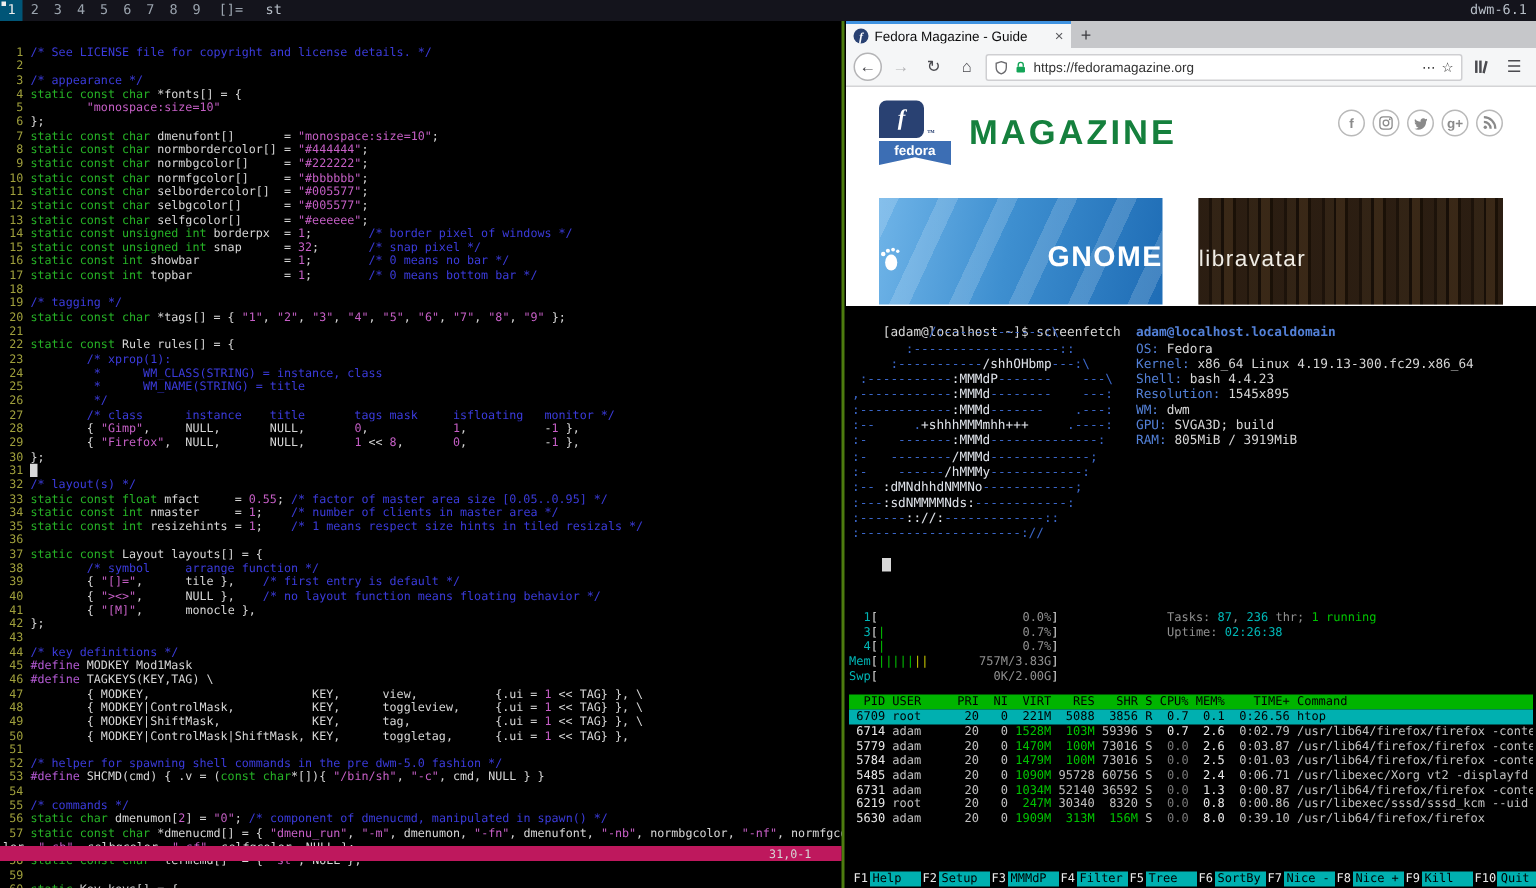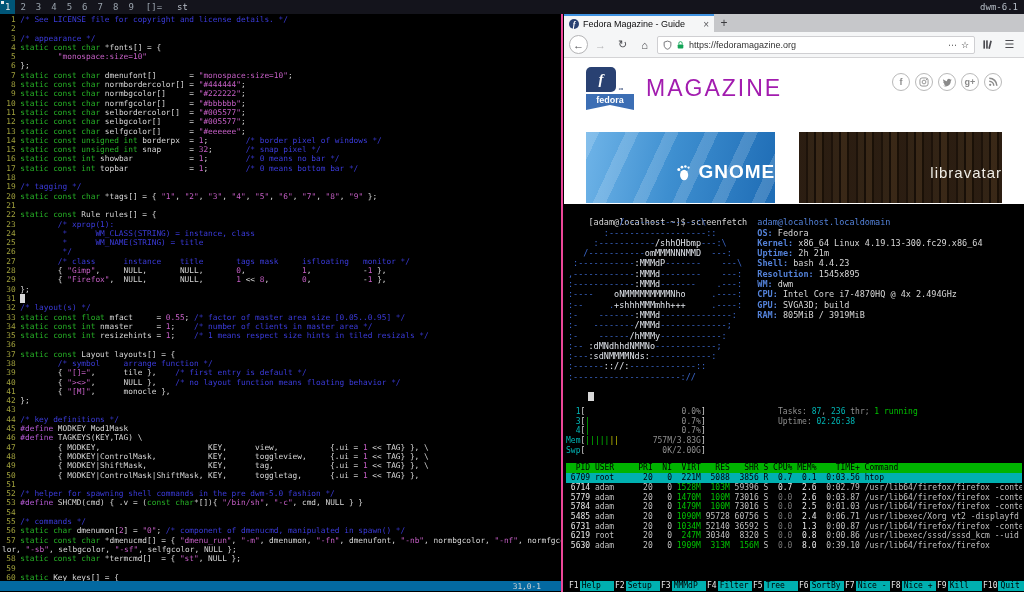--- a/index.html
+++ b/index.html
@@ -10,31 +10,31 @@
 .bar{position:absolute;left:0;top:0;width:1024px;height:14px;background:#14141c;color:#9aa3ad;display:flex;align-items:center;font-size:9px;line-height:14px}
 .tag{padding:0 5px;position:relative;height:14px}
 .tagsel{background:#005577;color:#eee}
 .tagind{position:absolute;left:1px;top:1px;width:3px;height:3px;background:#eee}
 .ltsymbol{padding:0 7px}
 .wintitle{padding:0 8px;color:#b7bec7}
 .status{margin-left:auto;padding:0 6px;color:#b7bec7}
 
 
 .window{position:absolute;background:#000;overflow:hidden}
-#vim{left:0;top:14px;width:563px;height:578px;border-right:2px solid #ec4899;padding:1px 0 0 2px}
+#vim{left:0;top:14px;width:563px;height:578px;border-right:2px solid #4d7c0f;padding:16px 0 0 2px}
 #sfterm{left:564px;top:206px;width:460px;height:197px;padding:1px 4px;font-size:8.5px;line-height:10.3px;color:#d6d6d6}
 #htop{left:564px;top:405px;width:460px;height:187px;padding:2px 2px;font-size:8px;line-height:9.7px;color:#c0c0c0}
 
 
 .editor{font-size:7.8px;line-height:9.3px;white-space:pre;color:#d6d6d6;height:566px;overflow:hidden}
 .erow{height:9.3px;overflow:hidden}
 .lnum{display:inline-block;width:2.9ch;text-align:right;margin-right:1ch;color:#a0a03c}
 .c{color:#3b3bdb}.k{color:#26b226}.s{color:#c65fc6}.n{color:#c65fc6}.p{color:#b55ad5}.d{color:#d6d6d6}
 .cur{background:#d8d8d8;display:inline-block;width:1ch;height:9px}
-.vstatus{position:absolute;bottom:1px;left:0;width:603px;height:10px;display:flex;align-items:center;font-size:7.8px;color:#d6d6d6;background:#0369a1}
+.vstatus{position:absolute;bottom:18px;left:0;width:603px;height:10px;display:flex;align-items:center;font-size:7.8px;color:#d6d6d6;background:#be185d}
 .vruler{margin-left:auto}
 .vscroll{margin-left:38px;margin-right:10px}
 
 
 #firefox{left:564px;top:14px;width:460px;height:190px;background:#fff;font-family:"Liberation Sans",sans-serif}
 .ff-tabbar{height:18px;background:#c6c7ca;display:flex;align-items:stretch}
 .ff-tab{width:150px;background:#f5f6f7;border-top:2px solid #3f92e0;display:flex;align-items:center;padding:0 5px;gap:4px;font-size:9px;color:#0c0c0d}
 .ff-favicon{width:10px;height:10px;border-radius:50%;background:#294172;color:#fff;font:italic bold 8px "Liberation Serif",serif;display:flex;align-items:center;justify-content:center;flex:none}
 .ff-tabtitle{flex:1;overflow:hidden;white-space:nowrap}
 .ff-tabclose{color:#5a5a5e;font-size:10px}
@@ -45,35 +45,35 @@
 .dim{color:#b4b4b7}
 .urlbar{flex:1;height:18px;background:#fff;border:1px solid #cfcfd2;border-radius:2px;display:flex;align-items:center;padding:0 5px;gap:4px;font-size:9px;color:#333;min-width:0}
 .urltext{flex:1;overflow:hidden;white-space:nowrap}
 .uicon{display:flex;align-items:center;flex:none}
 .ff-content{height:145px;background:#fff;overflow:hidden}
 .mag-header{display:flex;align-items:flex-start;padding:9px 22px 0 22px}
 .logo{width:50px;flex:none}
 .fbubble{width:30px;height:25px;background:#294172;border-radius:5px 5px 5px 0;display:flex;align-items:center;justify-content:center;color:#fff;font:italic bold 15px "Liberation Serif",serif;position:relative}
 .tm{position:absolute;right:-7px;bottom:0;font-size:5px;color:#294172}
 .fribbon{margin-top:2px;width:48px;height:16px;background:#3c6eb4;color:#fff;font-weight:bold;font-size:9px;display:flex;justify-content:center;padding-top:1px;clip-path:polygon(0 0,100% 0,100% 100%,50% 68%,0 100%)}
-.magtext{font-size:23px;color:#a21caf;letter-spacing:2px;margin:8px 16px 0 10px;font-weight:400}
+.magtext{font-size:23px;color:#15803d;letter-spacing:2px;margin:8px 16px 0 10px;font-weight:700}
 .social{margin-left:auto;display:flex;gap:5px;margin-top:6px}
 .soc{width:18px;height:18px;border:1px solid #b9b9b9;border-radius:50%;color:#8a8a8a;display:flex;align-items:center;justify-content:center;font-size:9px;font-weight:bold;flex:none}
 .banners{display:flex;margin-top:22px;padding:0 22px;gap:24px}
-.banner{height:80px;display:flex;align-items:center;justify-content:flex-end;color:#fff;overflow:hidden;position:relative}
+.banner{height:80px;display:flex;align-items:center;justify-content:space-between;color:#fff;overflow:hidden;position:relative}
 .banner-gnome{width:194px;background:linear-gradient(100deg,#6fb4e8 0%,#3e8fd0 45%,#1e6cb5 100%);gap:7px;font-weight:bold;font-size:19px;letter-spacing:1px}
 .banner-gnome::before{content:"";position:absolute;inset:0;background:repeating-linear-gradient(115deg,rgba(255,255,255,.16) 0 12px,transparent 12px 36px)}
 .banner-gnome *{position:relative}
 .banner-lib{width:208px;background:linear-gradient(rgba(18,11,5,.55),rgba(18,11,5,.55)),repeating-linear-gradient(90deg,#4a3421 0 7px,#2a1c10 7px 9px,#5a4229 9px 15px,#1f140b 15px 17px,#6a4c2d 17px 23px,#241709 23px 25px);font-size:15px;letter-spacing:1px;color:#f0ede6}
 
 
 .sfrow{white-space:pre;height:10.3px}
 .sfart{display:inline-block;width:37ch}
 .ab{color:#3a66c8}.aw{color:#dfe3ea}
-.il{color:#5381d8;font-weight:bold}.iv{color:#d6d6d6}.it{color:#5381d8;font-weight:normal}
+.il{color:#5381d8;font-weight:normal}.iv{color:#d6d6d6}.it{color:#5381d8;font-weight:bold}
 .pd2{color:#d6d6d6}
 .blockcur{background:#d8d8d8;display:inline-block;width:1ch;height:9px}
 
 
 .hrow{display:flex;white-space:pre;height:9.7px}
 .hleft{display:inline-block;width:212px;white-space:pre;flex:none}
 .hright{white-space:pre}
 .hl{color:#8f8f8f}.hc{color:#00b6b6}.hg{color:#00c400}.hw{color:#dedede}
 .mg{color:#00c400}.my{color:#c8c800}.mp{color:#8f8f8f}
 .htgap{height:8px}
@@ -216,25 +216,23 @@
 </div>
 
 <div class="window" id="sfterm">
   <div class="sfrow">
     <span class="pd2">[adam@localhost ~]$</span><span class="pd2"> screenfetch</span>
   </div>
   <div>
       <div class="sfrow"><span class="sfart"><span class="ab">          /:-------------:\</span></span><span class="it">adam@localhost.localdomain</span></div>
       <div class="sfrow"><span class="sfart"><span class="ab">       :-------------------::</span></span><span class="il">OS:</span><span class="iv"> Fedora </span></div>
       <div class="sfrow"><span class="sfart"><span class="ab">     :-----------</span><span class="aw">/shhOHbmp</span><span class="ab">---:\</span></span><span class="il">Kernel:</span><span class="iv"> x86_64 Linux 4.19.13-300.fc29.x86_64</span></div>
-      <div class="sfrow"><span class="sfart"><span class="ab">   /-----------</span><span class="aw">omMMMNNNMMD  </span><span class="ab">---:</span></span><span class="il">Uptime:</span><span class="iv"> 2h 21m</span></div>
       <div class="sfrow"><span class="sfart"><span class="ab"> :-----------</span><span class="aw">:MMMdP</span><span class="ab">-------    ---\</span></span><span class="il">Shell:</span><span class="iv"> bash 4.4.23</span></div>
       <div class="sfrow"><span class="sfart"><span class="ab">,------------</span><span class="aw">:MMMd</span><span class="ab">--------    ---:</span></span><span class="il">Resolution:</span><span class="iv"> 1545x895</span></div>
       <div class="sfrow"><span class="sfart"><span class="ab">:------------</span><span class="aw">:MMMd</span><span class="ab">-------    .---:</span></span><span class="il">WM:</span><span class="iv"> dwm</span></div>
-      <div class="sfrow"><span class="sfart"><span class="ab">:----    </span><span class="aw">oNMMMMMMMMMNho</span><span class="ab">     .----:</span></span><span class="il">CPU:</span><span class="iv"> Intel Core i7-4870HQ @ 4x 2.494GHz</span></div>
       <div class="sfrow"><span class="sfart"><span class="ab">:--     .</span><span class="aw">+shhhMMMmhh+++</span><span class="ab">     .----:</span></span><span class="il">GPU:</span><span class="iv"> SVGA3D; build</span></div>
       <div class="sfrow"><span class="sfart"><span class="ab">:-    -------</span><span class="aw">:MMMd</span><span class="ab">--------------:</span></span><span class="il">RAM:</span><span class="iv"> 805MiB / 3919MiB</span></div>
       <div class="sfrow"><span class="sfart"><span class="ab">:-   --------</span><span class="aw">/MMMd</span><span class="ab">-------------;</span></span></div>
       <div class="sfrow"><span class="sfart"><span class="ab">:-    ------</span><span class="aw">/hMMMy</span><span class="ab">------------:</span></span></div>
       <div class="sfrow"><span class="sfart"><span class="ab">:-- </span><span class="aw">:dMNdhhdNMMNo</span><span class="ab">------------;</span></span></div>
       <div class="sfrow"><span class="sfart"><span class="ab">:---</span><span class="aw">:sdNMMMMNds:</span><span class="ab">------------:</span></span></div>
       <div class="sfrow"><span class="sfart"><span class="ab">:------</span><span class="aw">:://:</span><span class="ab">-------------::</span></span></div>
       <div class="sfrow"><span class="sfart"><span class="ab">:---------------------://</span></span></div>
     </div>
   <div class="sfrow">
@@ -246,21 +244,21 @@
   <div>
       <div class="hrow"><span class="hleft"><span class="hc">  1</span><span class="hw">[</span><span class="mp">                    0.0%</span><span class="hw">]</span></span><span class="hright"><span class="hl">Tasks: </span><span class="hc">87</span><span class="hl">, </span><span class="hc">236</span><span class="hl"> thr; </span><span class="hg">1 running</span></span></div>
       <div class="hrow"><span class="hleft"><span class="hc">  3</span><span class="hw">[</span><span class="mg">|</span><span class="mp">                   0.7%</span><span class="hw">]</span></span><span class="hright"><span class="hl">Uptime: </span><span class="hc">02:26:38</span></span></div>
       <div class="hrow"><span class="hleft"><span class="hc">  4</span><span class="hw">[</span><span class="mg">|</span><span class="mp">                   0.7%</span><span class="hw">]</span></span><span class="hright"></span></div>
       <div class="hrow"><span class="hleft"><span class="hc">Mem</span><span class="hw">[</span><span class="mg">|||||</span><span class="my">||</span><span class="mp">       757M/3.83G</span><span class="hw">]</span></span><span class="hright"></span></div>
       <div class="hrow"><span class="hleft"><span class="hc">Swp</span><span class="hw">[</span><span class="mp">                0K/2.00G</span><span class="hw">]</span></span><span class="hright"></span></div>
     </div>
   <div class="htgap"></div>
   <div class="htheader">  PID USER     PRI  NI  VIRT   RES   SHR S CPU% MEM%    TIME+ Command</div>
   <div>
-      <div class="prow psel"><span class="pw"> 6709 </span><span class="pd">root     </span><span class="pd"> 20 </span><span class="pd">  0 </span><span class="pm"> 221M </span><span class="pd"> 5088 </span><span class="pd"> 3856 </span><span class="pr">R </span><span class="pw"> 0.7 </span><span class="pw"> 0.1 </span><span class="pd"> 0:03.56 </span><span class="pd">htop</span></div>
+      <div class="prow psel"><span class="pw"> 6709 </span><span class="pd">root     </span><span class="pd"> 20 </span><span class="pd">  0 </span><span class="pm"> 221M </span><span class="pd"> 5088 </span><span class="pd"> 3856 </span><span class="pr">R </span><span class="pw"> 0.7 </span><span class="pw"> 0.1 </span><span class="pd"> 0:26.56 </span><span class="pd">htop</span></div>
       <div class="prow"><span class="pw"> 6714 </span><span class="pd">adam     </span><span class="pd"> 20 </span><span class="pd">  0 </span><span class="pm">1528M </span><span class="pm"> 103M </span><span class="pd">59396 </span><span class="pd">S </span><span class="pw"> 0.7 </span><span class="pw"> 2.6 </span><span class="pd"> 0:02.79 </span><span class="pd">/usr/lib64/firefox/firefox -conten</span></div>
       <div class="prow"><span class="pw"> 5779 </span><span class="pd">adam     </span><span class="pd"> 20 </span><span class="pd">  0 </span><span class="pm">1470M </span><span class="pm"> 100M </span><span class="pd">73016 </span><span class="pd">S </span><span class="pz"> 0.0 </span><span class="pw"> 2.6 </span><span class="pd"> 0:03.87 </span><span class="pd">/usr/lib64/firefox/firefox -conten</span></div>
       <div class="prow"><span class="pw"> 5784 </span><span class="pd">adam     </span><span class="pd"> 20 </span><span class="pd">  0 </span><span class="pm">1479M </span><span class="pm"> 100M </span><span class="pd">73016 </span><span class="pd">S </span><span class="pz"> 0.0 </span><span class="pw"> 2.5 </span><span class="pd"> 0:01.03 </span><span class="pd">/usr/lib64/firefox/firefox -conten</span></div>
       <div class="prow"><span class="pw"> 5485 </span><span class="pd">adam     </span><span class="pd"> 20 </span><span class="pd">  0 </span><span class="pm">1090M </span><span class="pd">95728 </span><span class="pd">60756 </span><span class="pd">S </span><span class="pz"> 0.0 </span><span class="pw"> 2.4 </span><span class="pd"> 0:06.71 </span><span class="pd">/usr/libexec/Xorg vt2 -displayfd 3</span></div>
       <div class="prow"><span class="pw"> 6731 </span><span class="pd">adam     </span><span class="pd"> 20 </span><span class="pd">  0 </span><span class="pm">1034M </span><span class="pd">52140 </span><span class="pd">36592 </span><span class="pd">S </span><span class="pz"> 0.0 </span><span class="pw"> 1.3 </span><span class="pd"> 0:00.87 </span><span class="pd">/usr/lib64/firefox/firefox -conten</span></div>
       <div class="prow"><span class="pw"> 6219 </span><span class="pd">root     </span><span class="pd"> 20 </span><span class="pd">  0 </span><span class="pm"> 247M </span><span class="pd">30340 </span><span class="pd"> 8320 </span><span class="pd">S </span><span class="pz"> 0.0 </span><span class="pw"> 0.8 </span><span class="pd"> 0:00.86 </span><span class="pd">/usr/libexec/sssd/sssd_kcm --uid 0</span></div>
       <div class="prow"><span class="pw"> 5630 </span><span class="pd">adam     </span><span class="pd"> 20 </span><span class="pd">  0 </span><span class="pm">1909M </span><span class="pm"> 313M </span><span class="pm"> 156M </span><span class="pd">S </span><span class="pz"> 0.0 </span><span class="pw"> 8.0 </span><span class="pd"> 0:39.10 </span><span class="pd">/usr/lib64/firefox/firefox</span></div>
     </div>
   <div class="hfooter">
       <div class="fkitem">

